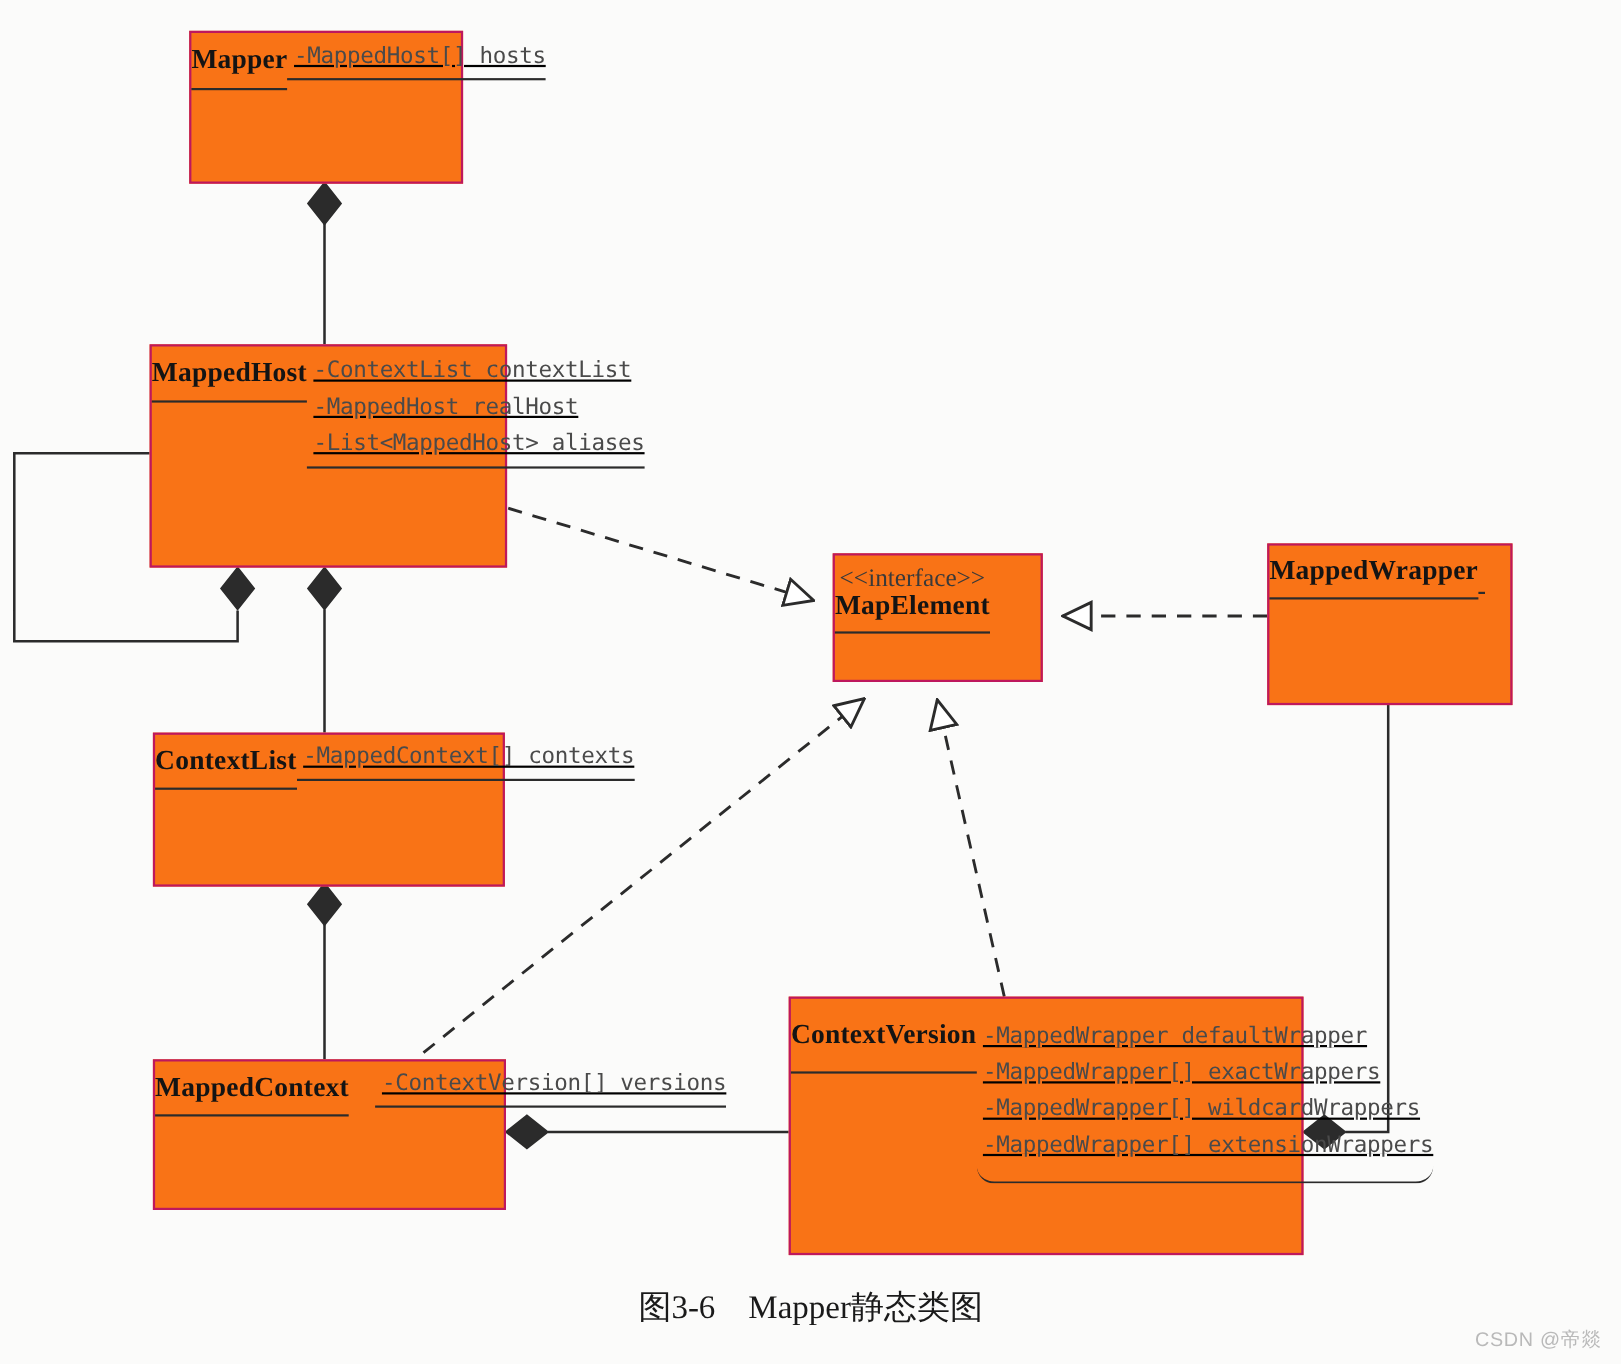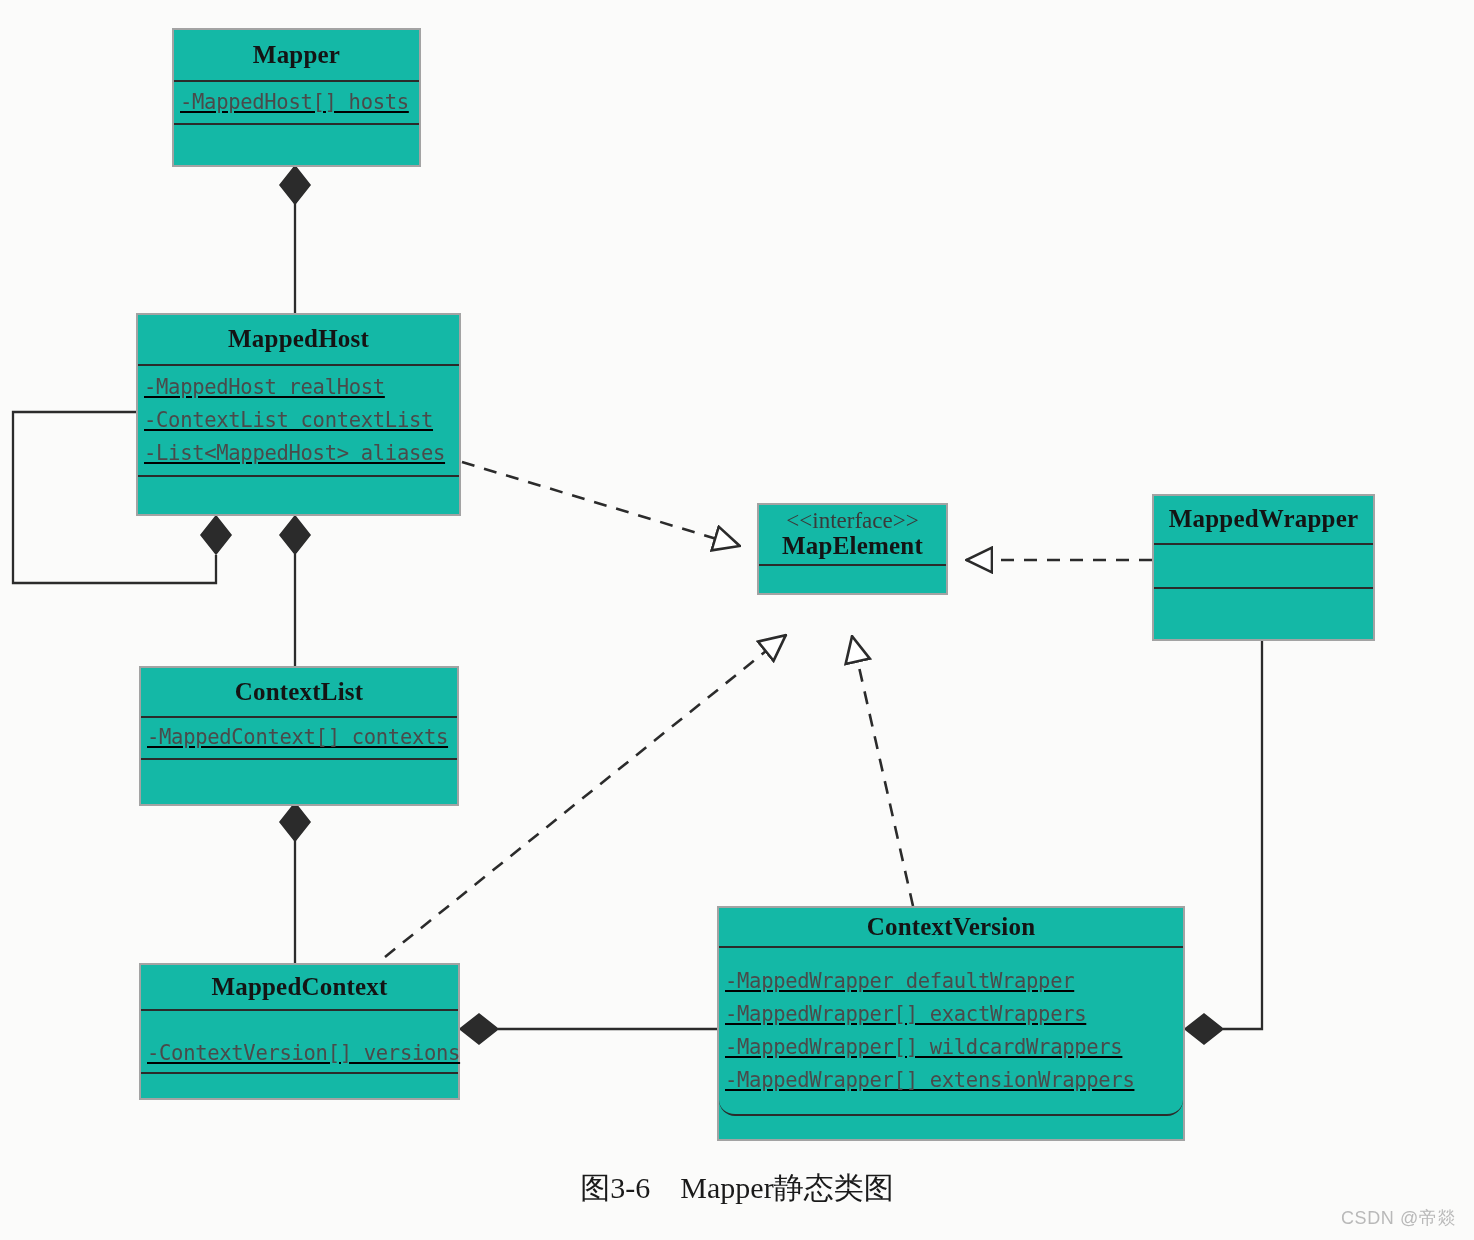--- a/index.html
+++ b/index.html
@@ -18,24 +18,24 @@
   #diagram-svg {
     position: absolute;
     left: 0;
     top: 0;
     width: 1474px;
     height: 1240px;
   }
   .cls-box {
     position: absolute;
     box-sizing: border-box;
-    border: 2px solid #a3a3a3;
-    background: #14b8a6;
+    border: 2px solid #be185d;
+    background: #f97316;
     display: flex;
-    flex-direction: column;
+    flex-direction: row;
   }
   .cls-header {
     box-sizing: border-box;
     border-bottom: 2px solid #2b2b2b;
     display: flex;
     flex-direction: column;
     align-items: center;
     justify-content: center;
   }
   .cls-name {
@@ -175,22 +175,22 @@
       <div class="attr">-MappedHost[] hosts</div>
     </div>
     <div class="cls-ops"></div>
   </div>
 
   <div class="cls-box" style="left:136px;top:313px;width:325px;height:203px;">
     <div class="cls-header" style="height:51px;">
       <div class="cls-name">MappedHost</div>
     </div>
     <div class="cls-attrs" style="height:111px;">
+      <div class="attr">-ContextList contextList</div>
       <div class="attr">-MappedHost realHost</div>
-      <div class="attr">-ContextList contextList</div>
       <div class="attr">-List&lt;MappedHost&gt; aliases</div>
     </div>
     <div class="cls-ops"></div>
   </div>
 
   <div class="cls-box" style="left:139px;top:666px;width:320px;height:140px;">
     <div class="cls-header" style="height:50px;">
       <div class="cls-name">ContextList</div>
     </div>
     <div class="cls-attrs" style="height:42px;">
@@ -202,38 +202,38 @@
   <div class="cls-box" style="left:139px;top:963px;width:321px;height:137px;gap:24px;">
     <div class="cls-header" style="height:50px;">
       <div class="cls-name">MappedContext</div>
     </div>
     <div class="cls-attrs" style="height:42px;">
       <div class="attr">-ContextVersion[] versions</div>
     </div>
     <div class="cls-ops"></div>
   </div>
 
-  <div class="cls-box" style="left:757px;top:503px;width:191px;height:92px;gap:27px;">
+  <div class="cls-box" style="left:757px;top:503px;width:191px;height:117px;gap:27px;">
     <div class="cls-header" style="height:71px;">
       <div class="cls-stereotype">&lt;&lt;interface&gt;&gt;</div>
       <div class="cls-name">MapElement</div>
     </div>
     <div class="cls-ops"></div>
   </div>
 
   <div class="cls-box" style="left:1152px;top:494px;width:223px;height:147px;justify-content:flex-end;">
     <div class="cls-header" style="height:49px;">
       <div class="cls-name">MappedWrapper</div>
     </div>
     <div class="cls-attrs" style="height:44px;"></div>
     <div class="cls-ops"></div>
   </div>
 
   <div class="cls-box" style="left:717px;top:906px;width:468px;height:235px;">
-    <div class="cls-header" style="height:40px;">
+    <div class="cls-header" style="height:68px;">
       <div class="cls-name">ContextVersion</div>
     </div>
     <div class="cls-attrs" style="height:168px;border-radius:16px;">
       <div class="attr">-MappedWrapper defaultWrapper</div>
       <div class="attr">-MappedWrapper[] exactWrappers</div>
       <div class="attr">-MappedWrapper[] wildcardWrappers</div>
       <div class="attr">-MappedWrapper[] extensionWrappers</div>
     </div>
     <div class="cls-ops"></div>
   </div>

